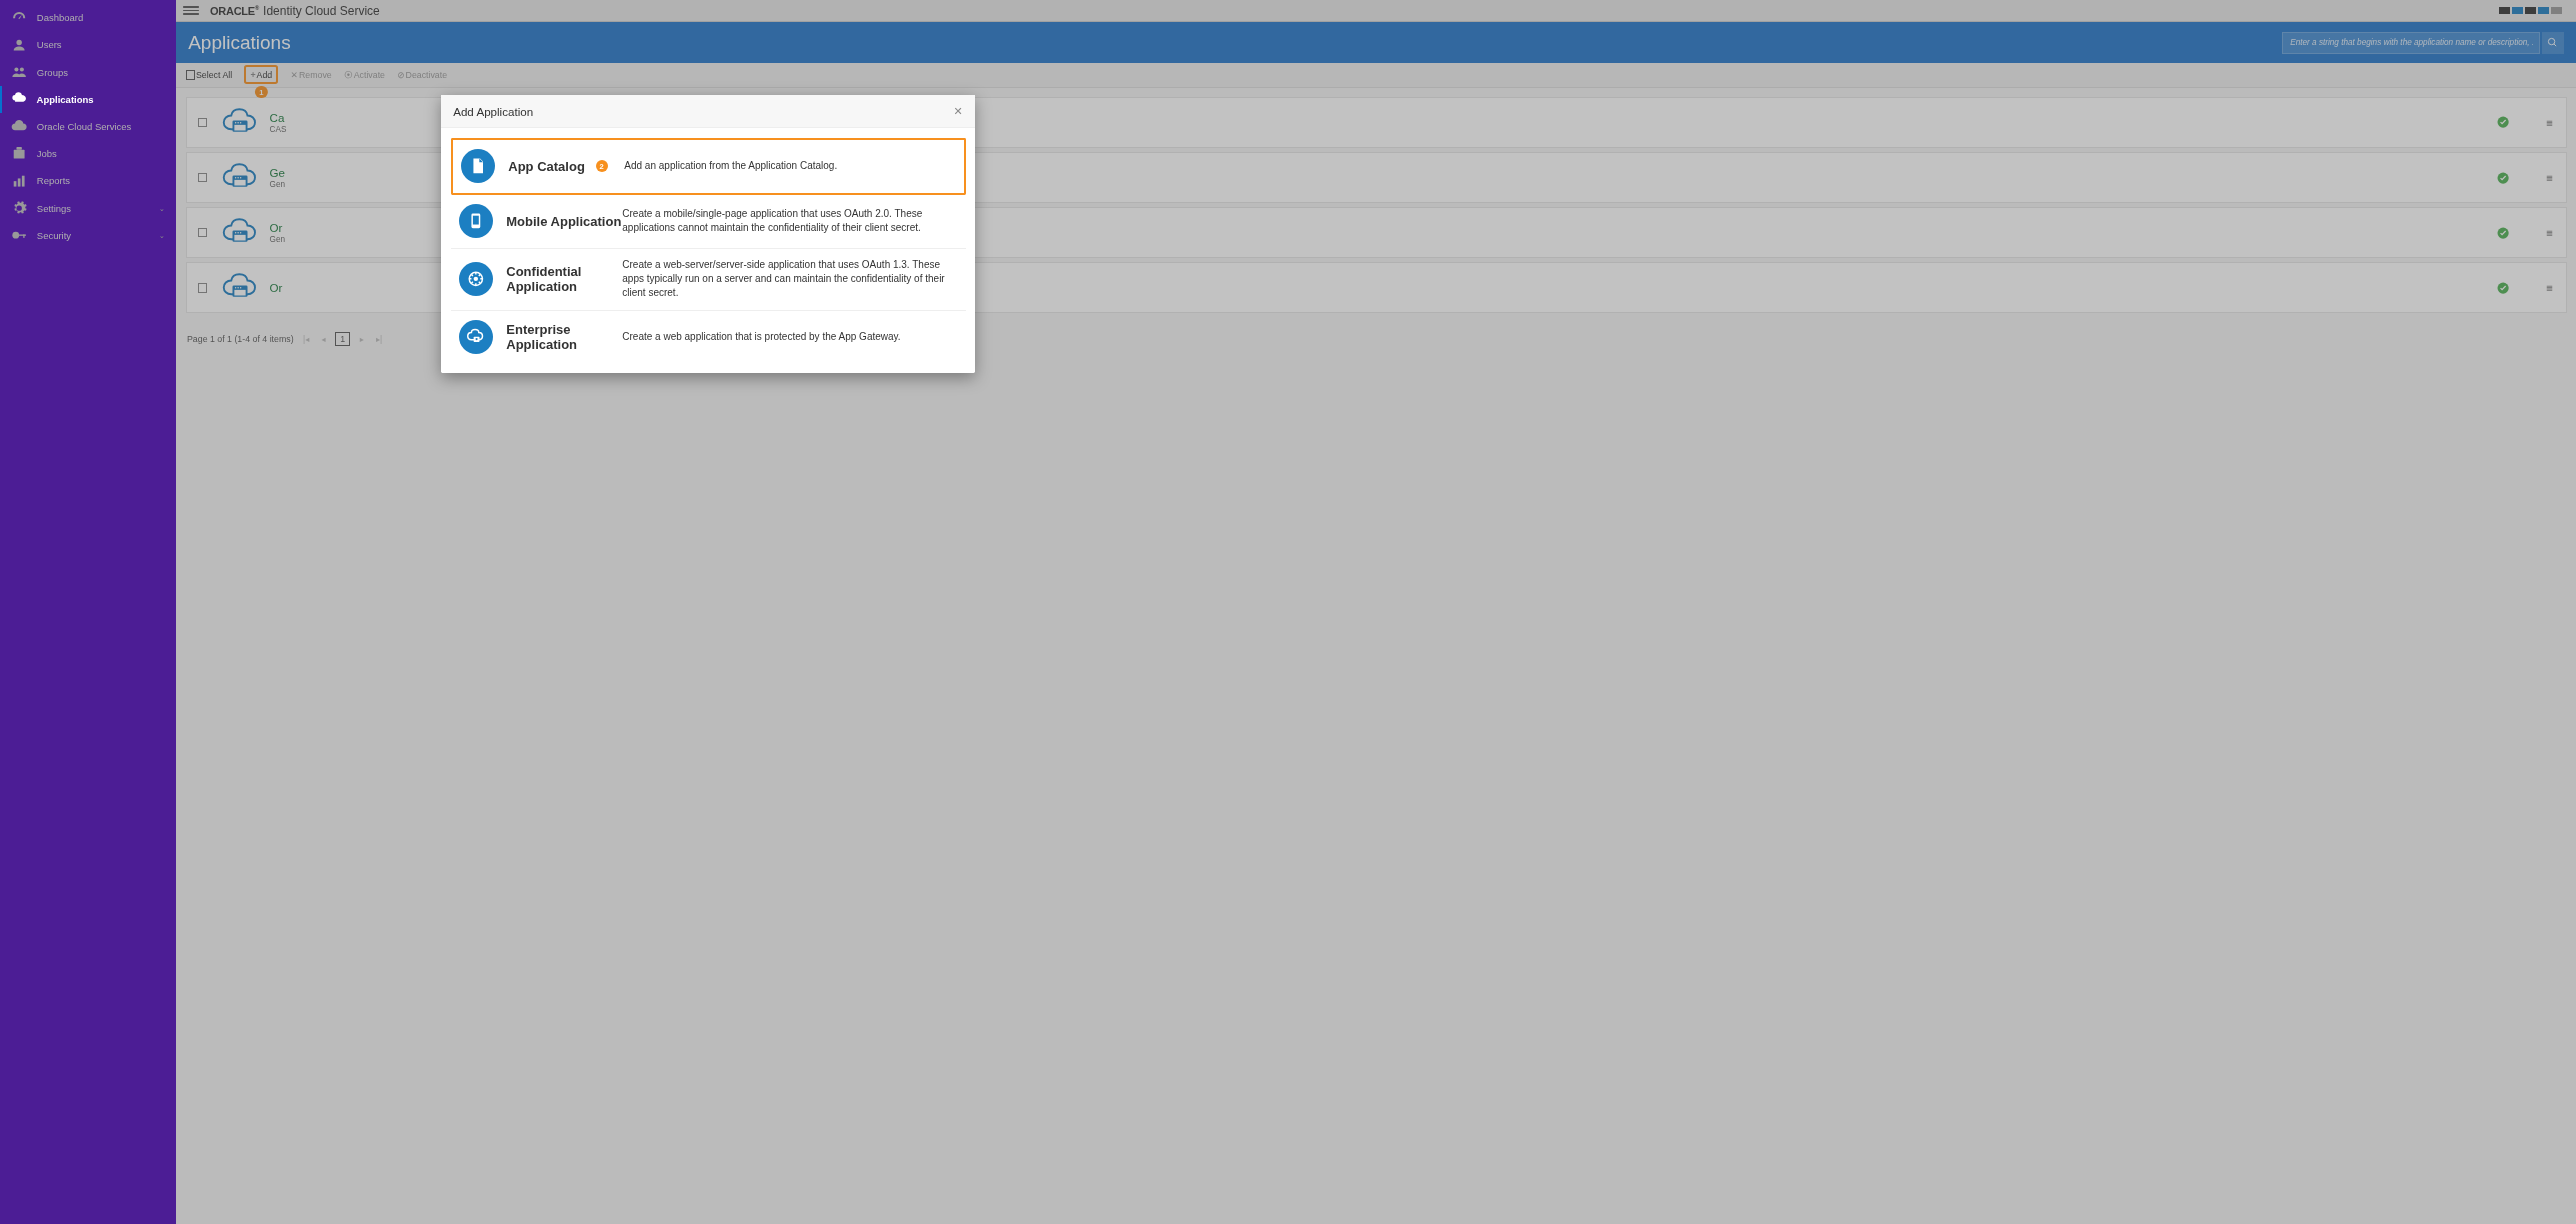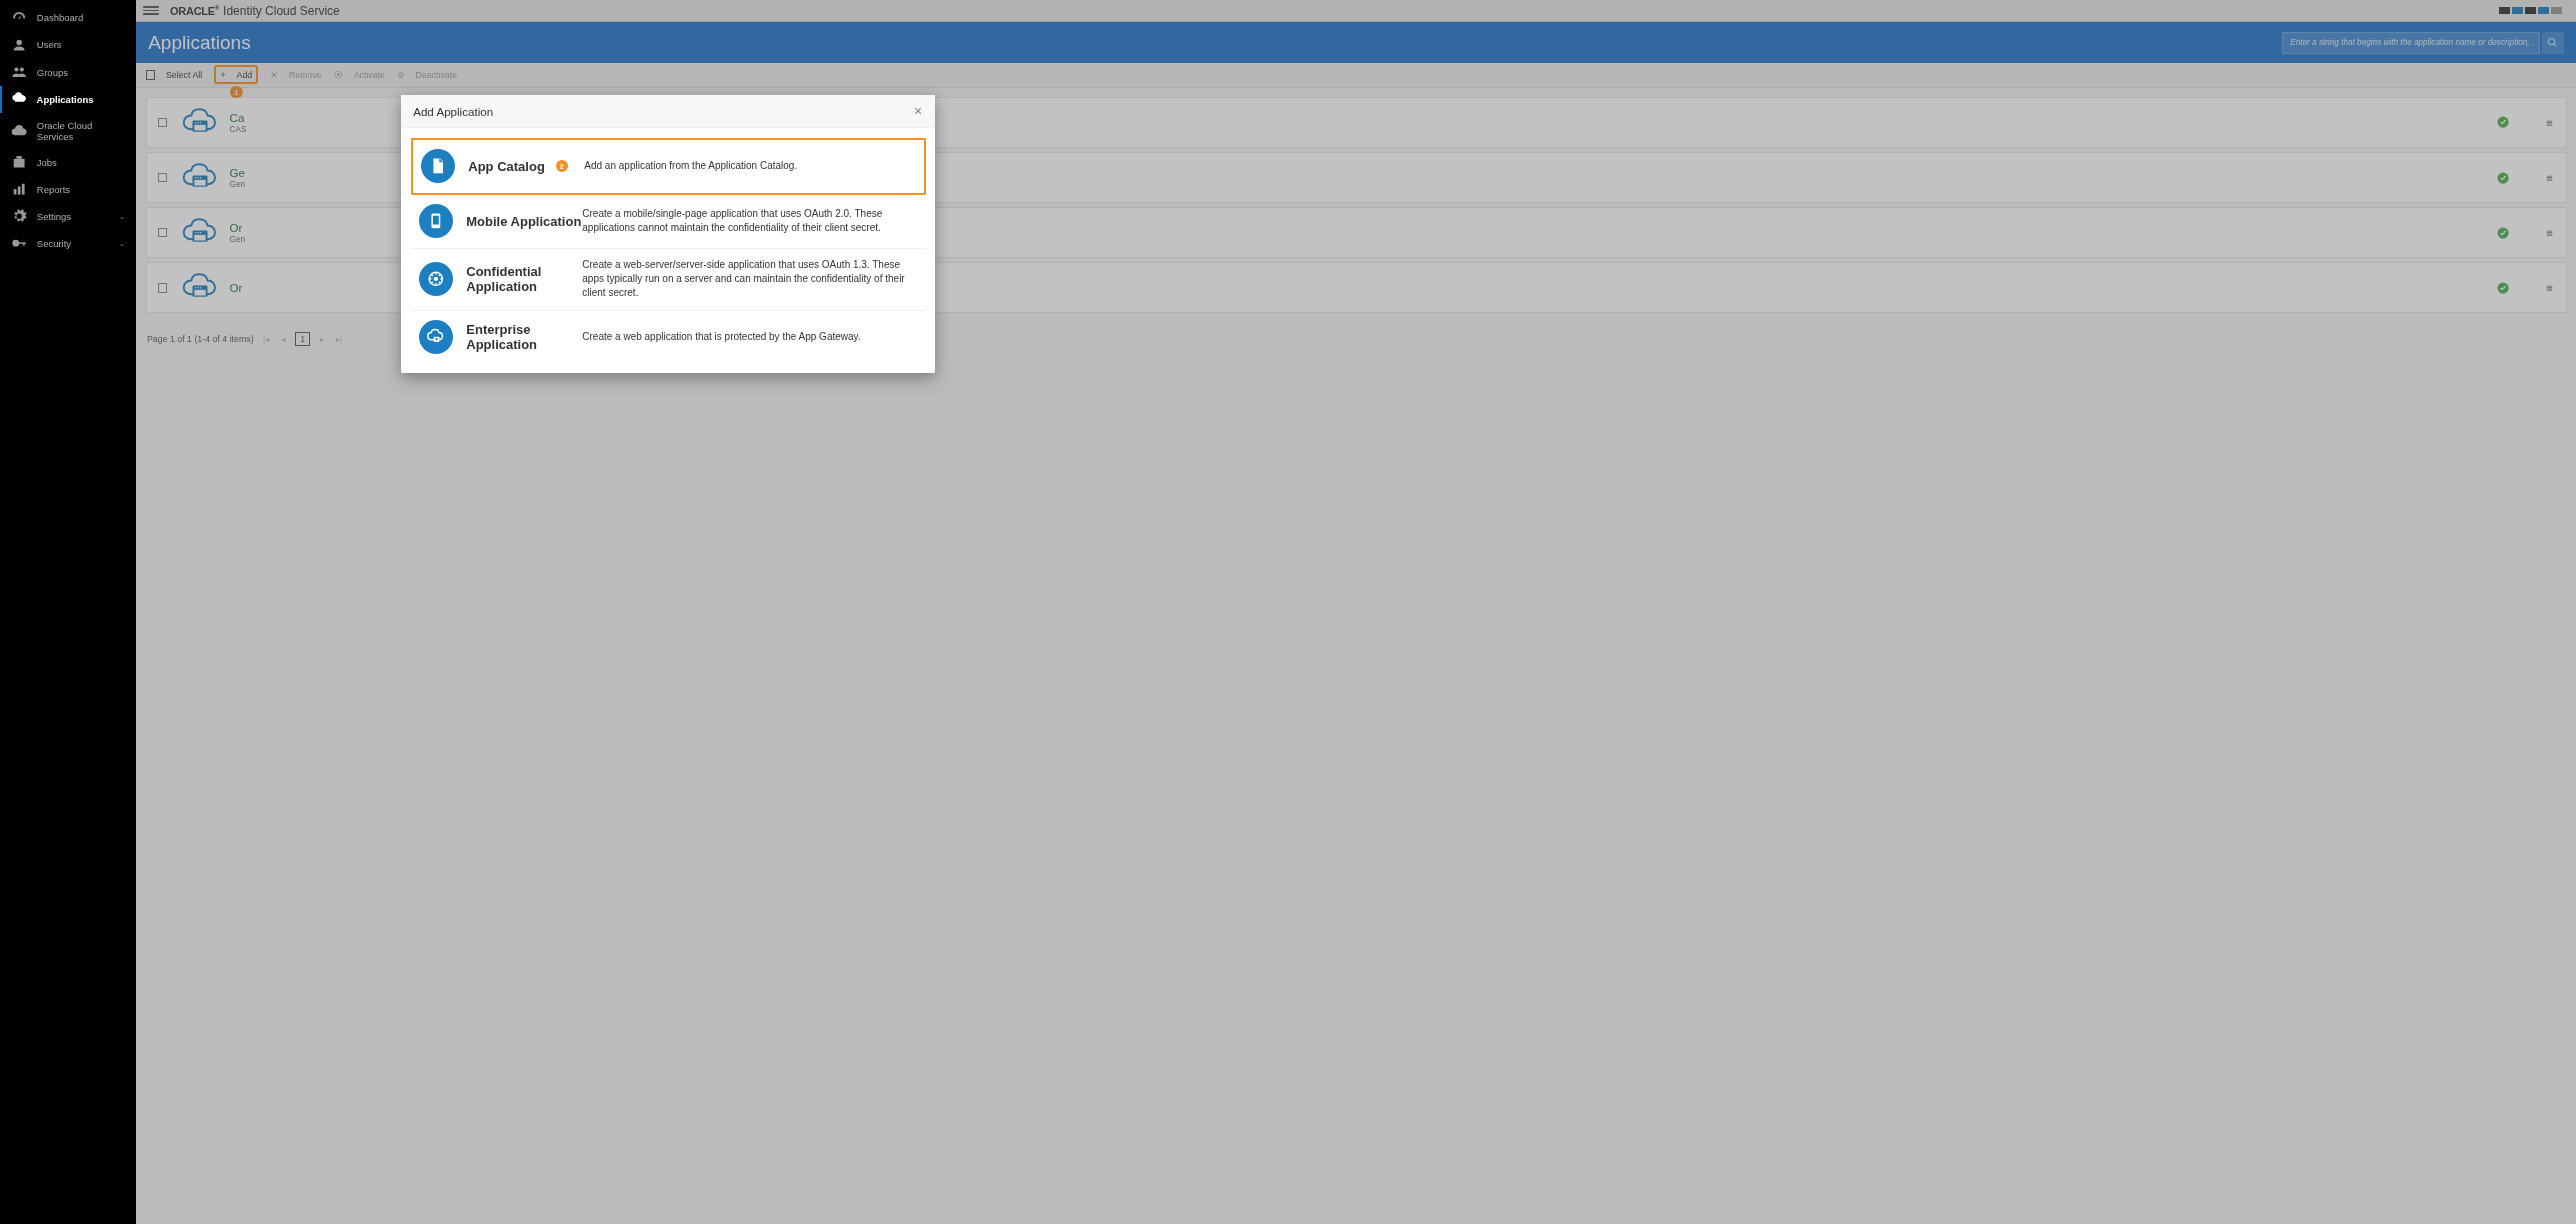--- a/index.html
+++ b/index.html
@@ -1,21 +1,21 @@
 <!DOCTYPE html>
 <html style="font-size:11px"><head>
 <meta charset="utf-8">
 <style>
 * { box-sizing: border-box; margin: 0; padding: 0; }
 body { font-family: "Helvetica Neue", Arial, sans-serif; font-size: 9.5px; color: #333; background: #f5f5f5; overflow: hidden; }
 
 .app { display: flex; height: 100vh; }
 
 
-.sidebar { width: 136px; background: #000000; color: #ccc; flex-shrink: 0; padding-top: 4.1px; }
+.sidebar { width: 176px; background: #4c1d95; color: #ccc; flex-shrink: 0; padding-top: 4.1px; }
 .sidebar-item { display: flex; align-items: center; padding: 6.8px 11px; cursor: pointer; color: #b0b0b0; }
 .sidebar-item.active { color: #fff; font-weight: bold; border-left: 2px solid #0572ce; padding-left: 8.8px; }
 .sidebar-item .icon { width: 16.3px; height: 13.6px; margin-right: 9.5px; display: inline-flex; align-items: center; justify-content: center; }
 .sidebar-item .label { flex: 1; }
 .sidebar-item .chevron { font-size: 7.5px; color: #888; }
 
 
 .main { flex: 1; display: flex; flex-direction: column; position: relative; }
 
 
@@ -31,21 +31,21 @@
 
 
 .page-header { background: #2276c9; height: 41px; display: flex; align-items: center; padding: 0 12.2px; color: #fff; }
 .page-header h1 { font-weight: 300; font-size: 19px; flex: 1; }
 .search-box { background: rgba(255,255,255,0.15); border: 0.7px solid rgba(255,255,255,0.2); width: 258px; height: 22px; padding: 0 6.8px; color: #fff; font-size: 8.2px; font-style: italic; outline: none; }
 .search-box::placeholder { color: rgba(255,255,255,0.85); }
 .search-btn { width: 22px; height: 22px; background: rgba(255,255,255,0.15); display: inline-flex; align-items: center; justify-content: center; margin-left: 1.4px; cursor: pointer; }
 
 
 .toolbar { background: #eee; border-bottom: 0.7px solid #ddd; height: 24.5px; display: flex; align-items: center; padding: 0 9.5px; gap: 12.2px; }
-.toolbar-item { display: inline-flex; align-items: center; gap: 11px; font-size: 8.8px; color: #333; cursor: pointer; }
+.toolbar-item { display: inline-flex; align-items: center; gap: 1px; font-size: 8.8px; color: #333; cursor: pointer; }
 .toolbar-item.disabled { color: #999; }
 .toolbar-checkbox { width: 9.5px; height: 9.5px; border: 1px solid #555; display: inline-block; }
 .toolbar-icon { font-size: 8.8px; }
 
 .callout-add { border: 2px solid #f7901e; border-radius: 2.7px; padding: 2px 4.1px; position: relative; }
 .badge { position: absolute; width: 12.2px; height: 12.2px; background: #f7901e; color: #fff; border-radius: 50%; display: inline-flex; align-items: center; justify-content: center; font-size: 7.5px; font-weight: bold; }
 .badge-1 { left: 50%; transform: translateX(-50%); top: 19px; }
 
 
 .dim { position: absolute; inset: 0; background: rgba(80,80,80,0.35); pointer-events: none; }

